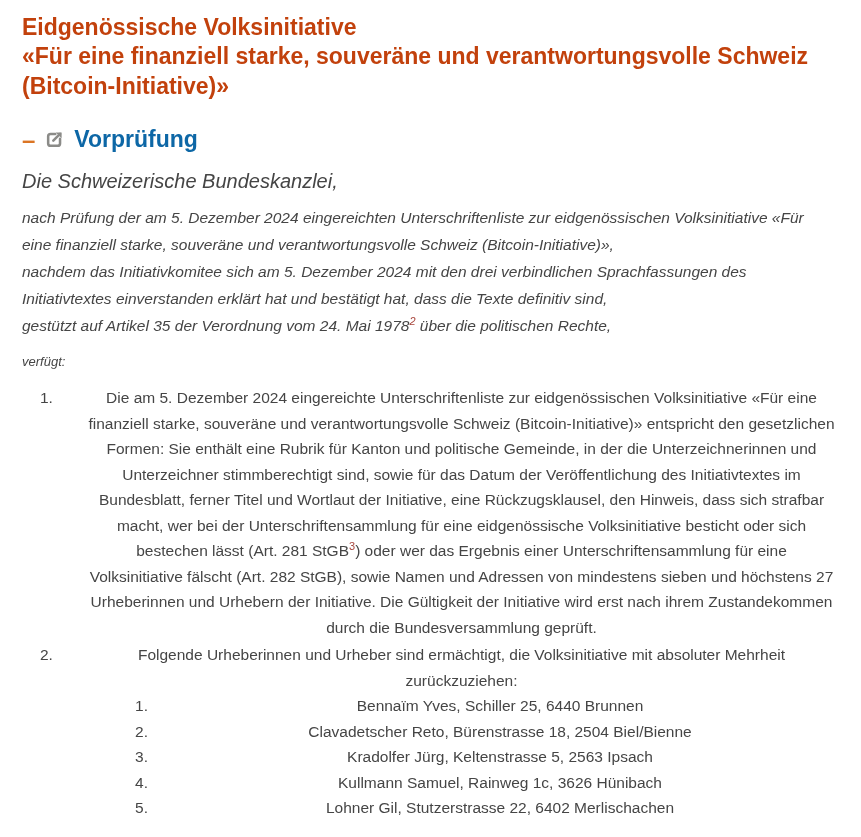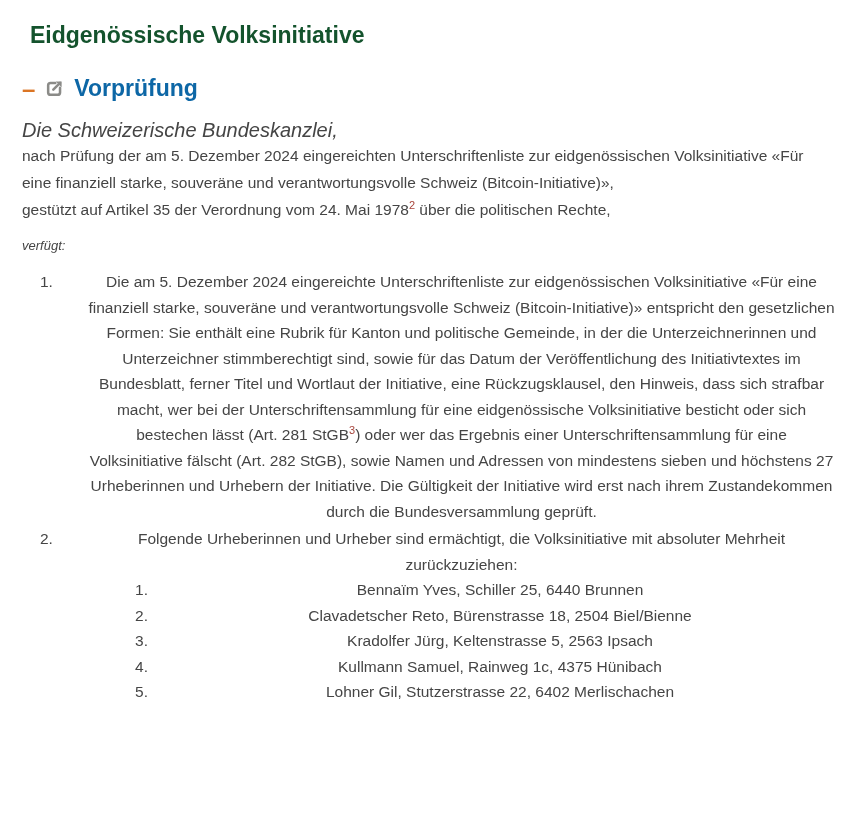--- a/index.html
+++ b/index.html
@@ -12,26 +12,26 @@
     height: 837px;
     overflow: hidden;
     font-family: "Liberation Sans", sans-serif;
     color: #454545;
   }
   .doc {
     padding: 13px 26px 0 22px;
   }
   
   .page-title {
-    margin: 8px;
+    margin: 0;
     max-width: 800px;
     font-size: 23px;
     font-weight: 700;
     line-height: 1.28;
-    color: #14532d;
+    color: #c2410c;
   }
   .page-title .t-line { display: block; }
   .page-title .t-wrap { display: inline; }
   
   .section-header {
     display: flex;
     align-items: center;
     gap: 10px;
     margin-top: 25px;
   }
@@ -56,24 +56,25 @@
     cursor: pointer;
   }
   
   .intro-italic {
     font-style: italic;
     font-size: 20px;
     margin: 18px 0 0 0;
     line-height: 20px;
   }
   .preamble {
-    margin-top: 2px;
+    margin-top: 13px;
     font-size: 15.5px;
     line-height: 27px;
     max-width: 815px;
+    font-style: italic;
   }
   .clause { display: block; }
   sup.fn {
     color: #a8453c;
     font-size: 11px;
     line-height: 0;
     vertical-align: super;
     cursor: pointer;
   }
   .decree-word {
@@ -106,39 +107,43 @@
   }
   .sbody { flex: 1 1 auto; }
 </style>
 </head>
 <body>
 
 <main class="doc">
 
   <h1 class="page-title">
     <span class="t-line">Eidgenössische Volksinitiative</span>
+    <span class="t-wrap">«Für eine finanziell starke, souveräne und verantwortungsvolle Schweiz (Bitcoin-Initiative)»</span>
   </h1>
 
   <div class="section-header">
     <span class="collapse-dash">–</span>
     <span class="ext-icon">
       <svg width="19" height="19" viewBox="0 0 24 24" aria-hidden="true">
         <path d="M13 5 H7 a3 3 0 0 0 -3 3 v9 a3 3 0 0 0 3 3 h9 a3 3 0 0 0 3 -3 v-6" fill="none" stroke="#8b8b88" stroke-width="3.2" stroke-linecap="round"></path>
         <path d="M10.5 13.5 L19 5" fill="none" stroke="#8b8b88" stroke-width="3.2" stroke-linecap="round"></path>
         <polygon points="13.5,3 21,3 21,10.5" fill="#8b8b88"></polygon>
       </svg>
     </span>
     <h2 class="section-heading">Vorprüfung</h2>
   </div>
 
   <p class="intro-italic">Die Schweizerische Bundeskanzlei,</p>
 
   <div class="preamble">
     <span class="clause">
       <span>nach Prüfung der am 5. Dezember 2024 eingereichten Unterschriftenliste zur eidgenössischen Volksinitiative «Für eine finanziell starke, souveräne und verantwortungsvolle Schweiz (Bitcoin-Initiative)»,</span><sup class="fn"></sup><span></span>
+    </span>
+    <span class="clause">
+      <span>nachdem das Initiativkomitee sich am 5. Dezember 2024 mit den drei verbindlichen Sprachfassungen des Initiativtextes einverstanden erklärt hat und bestätigt hat, dass die Texte definitiv sind,</span><sup class="fn"></sup><span></span>
     </span>
     <span class="clause">
       <span>gestützt auf Artikel 35 der Verordnung vom 24. Mai 1978</span><sup class="fn">2</sup><span> über die politischen Rechte,</span>
     </span>
   </div>
 
   <p class="decree-word">verfügt:</p>
 
   <div class="mlist">
 
@@ -162,21 +167,21 @@
           <span class="sitem">
             <span class="snum">2.</span>
             <span class="sbody">Clavadetscher Reto, Bürenstrasse 18, 2504 Biel/Bienne</span>
           </span>
           <span class="sitem">
             <span class="snum">3.</span>
             <span class="sbody">Kradolfer Jürg, Keltenstrasse 5, 2563 Ipsach</span>
           </span>
           <span class="sitem">
             <span class="snum">4.</span>
-            <span class="sbody">Kullmann Samuel, Rainweg 1c, 4375 Hünibach</span>
+            <span class="sbody">Kullmann Samuel, Rainweg 1c, 3626 Hünibach</span>
           </span>
           <span class="sitem">
             <span class="snum">5.</span>
             <span class="sbody">Lohner Gil, Stutzerstrasse 22, 6402 Merlischachen</span>
           </span>
           
         </span>
       </span>
     </div>
 

